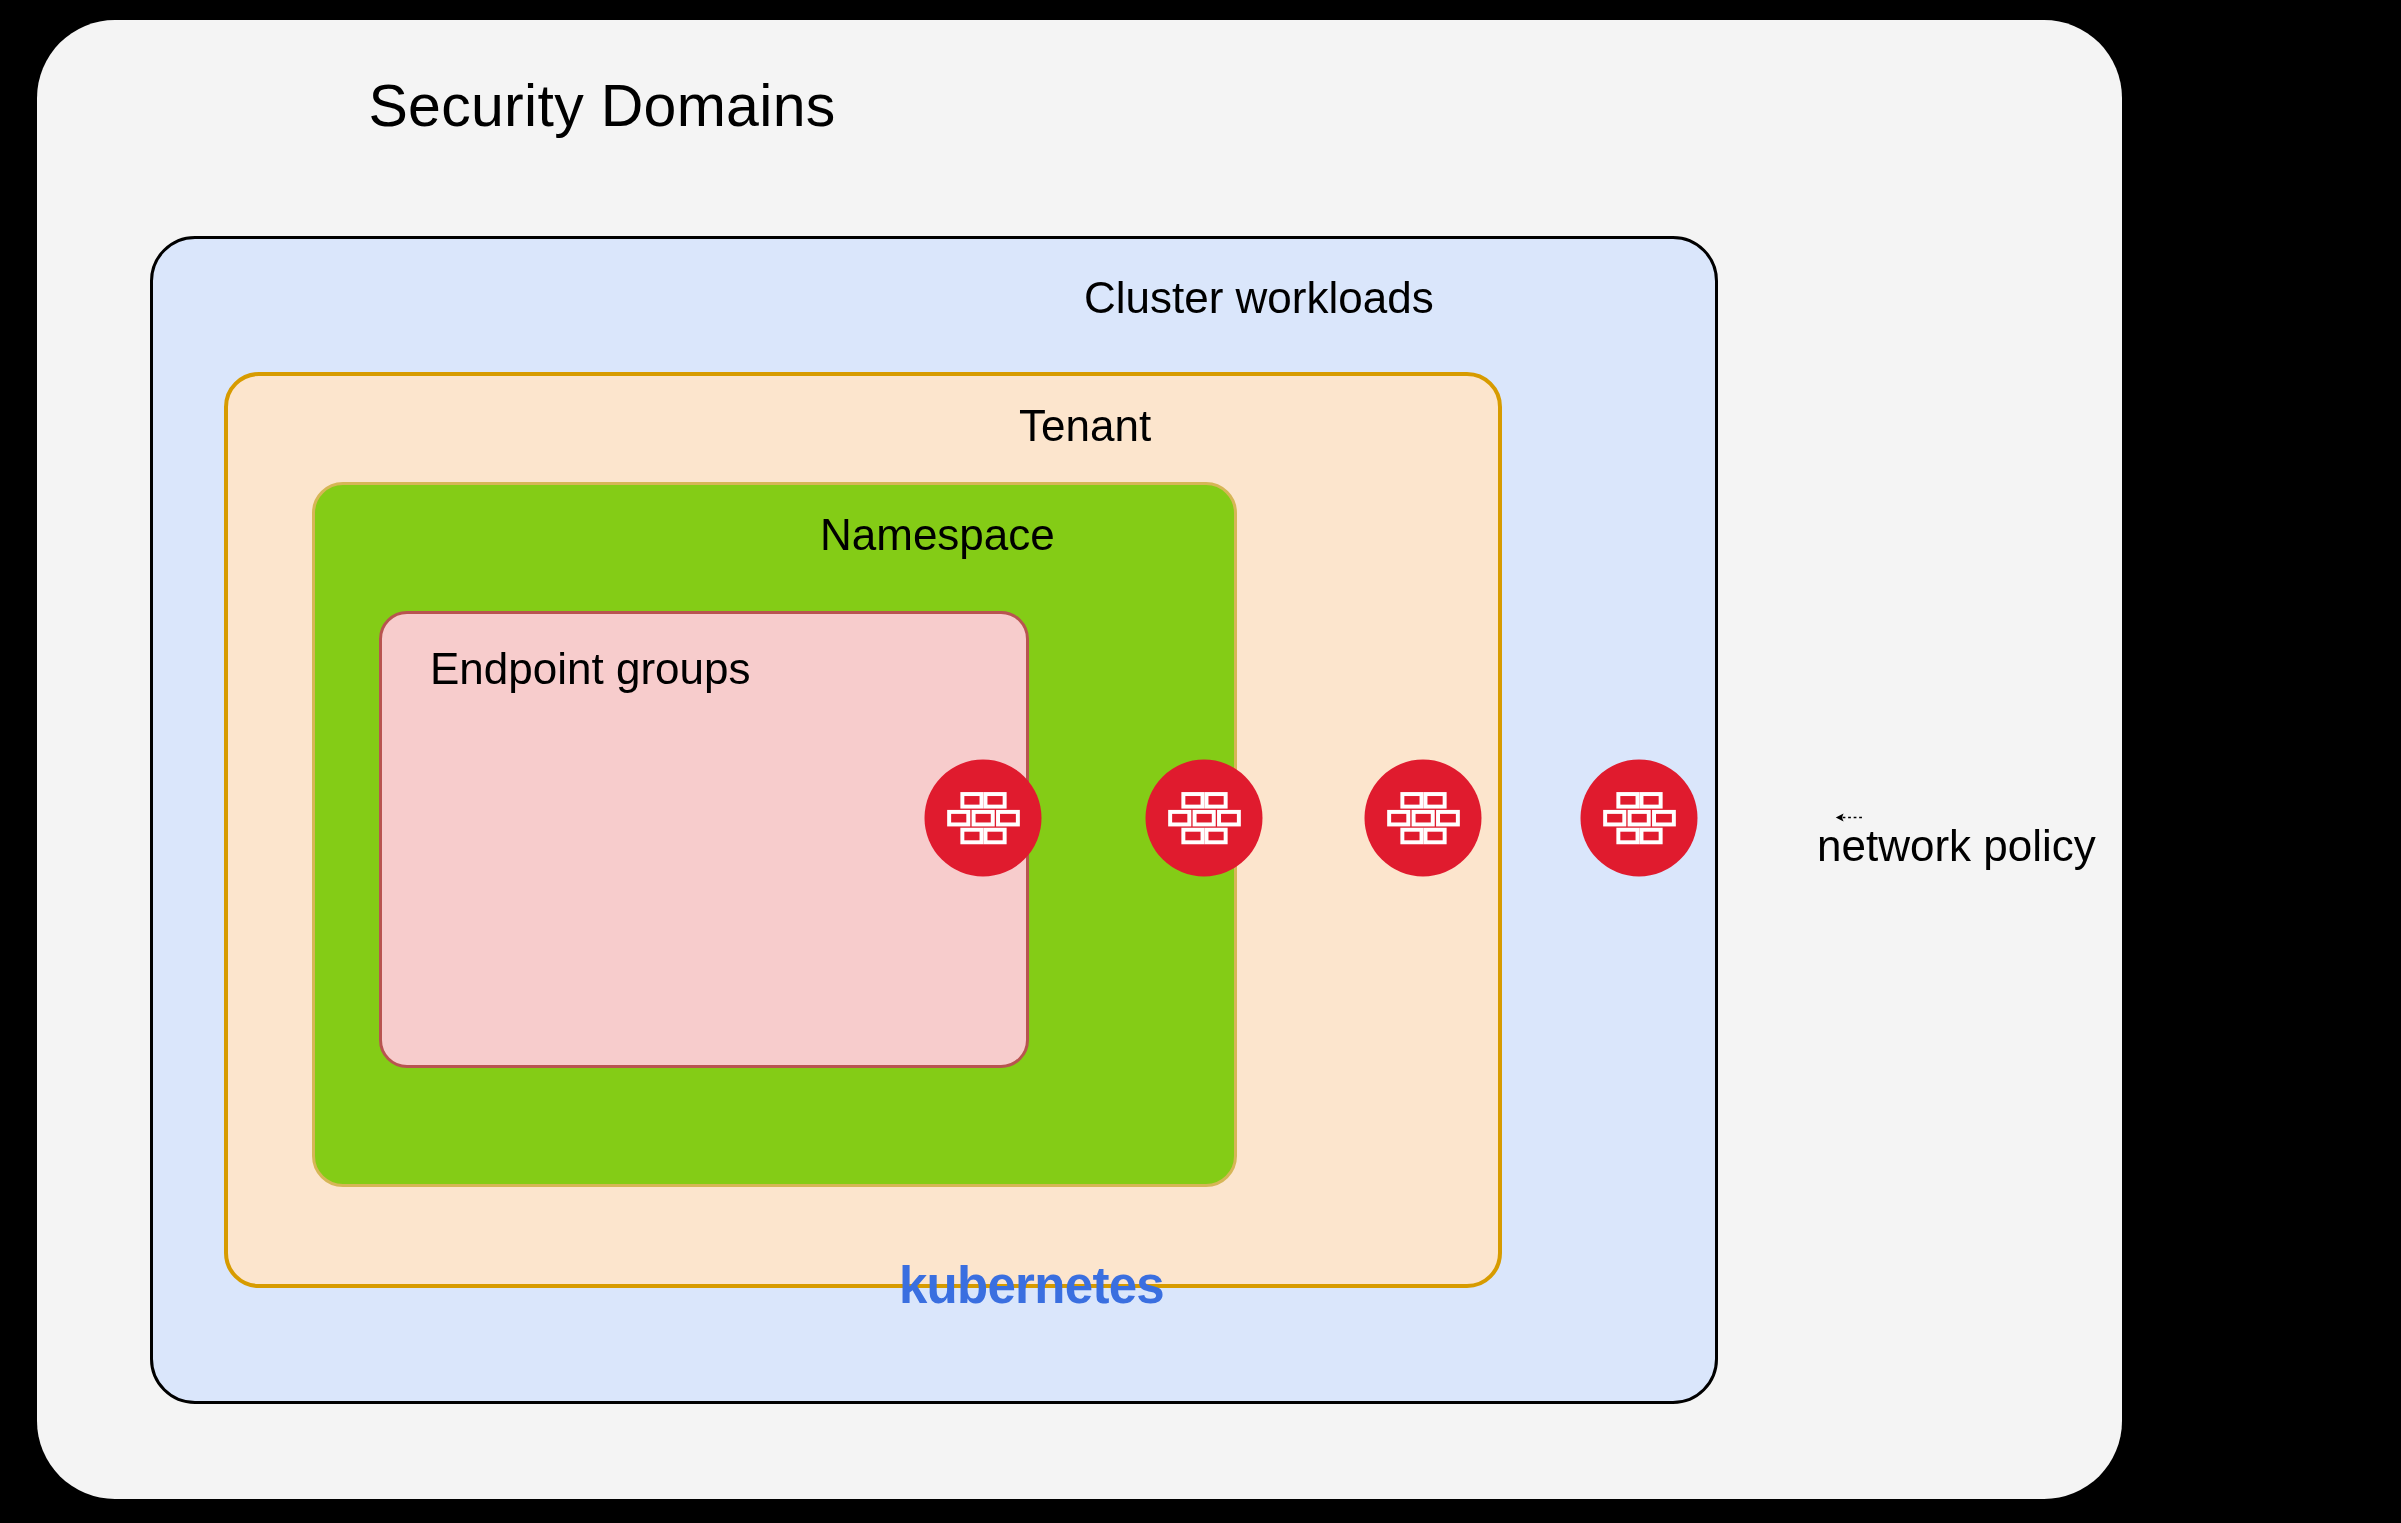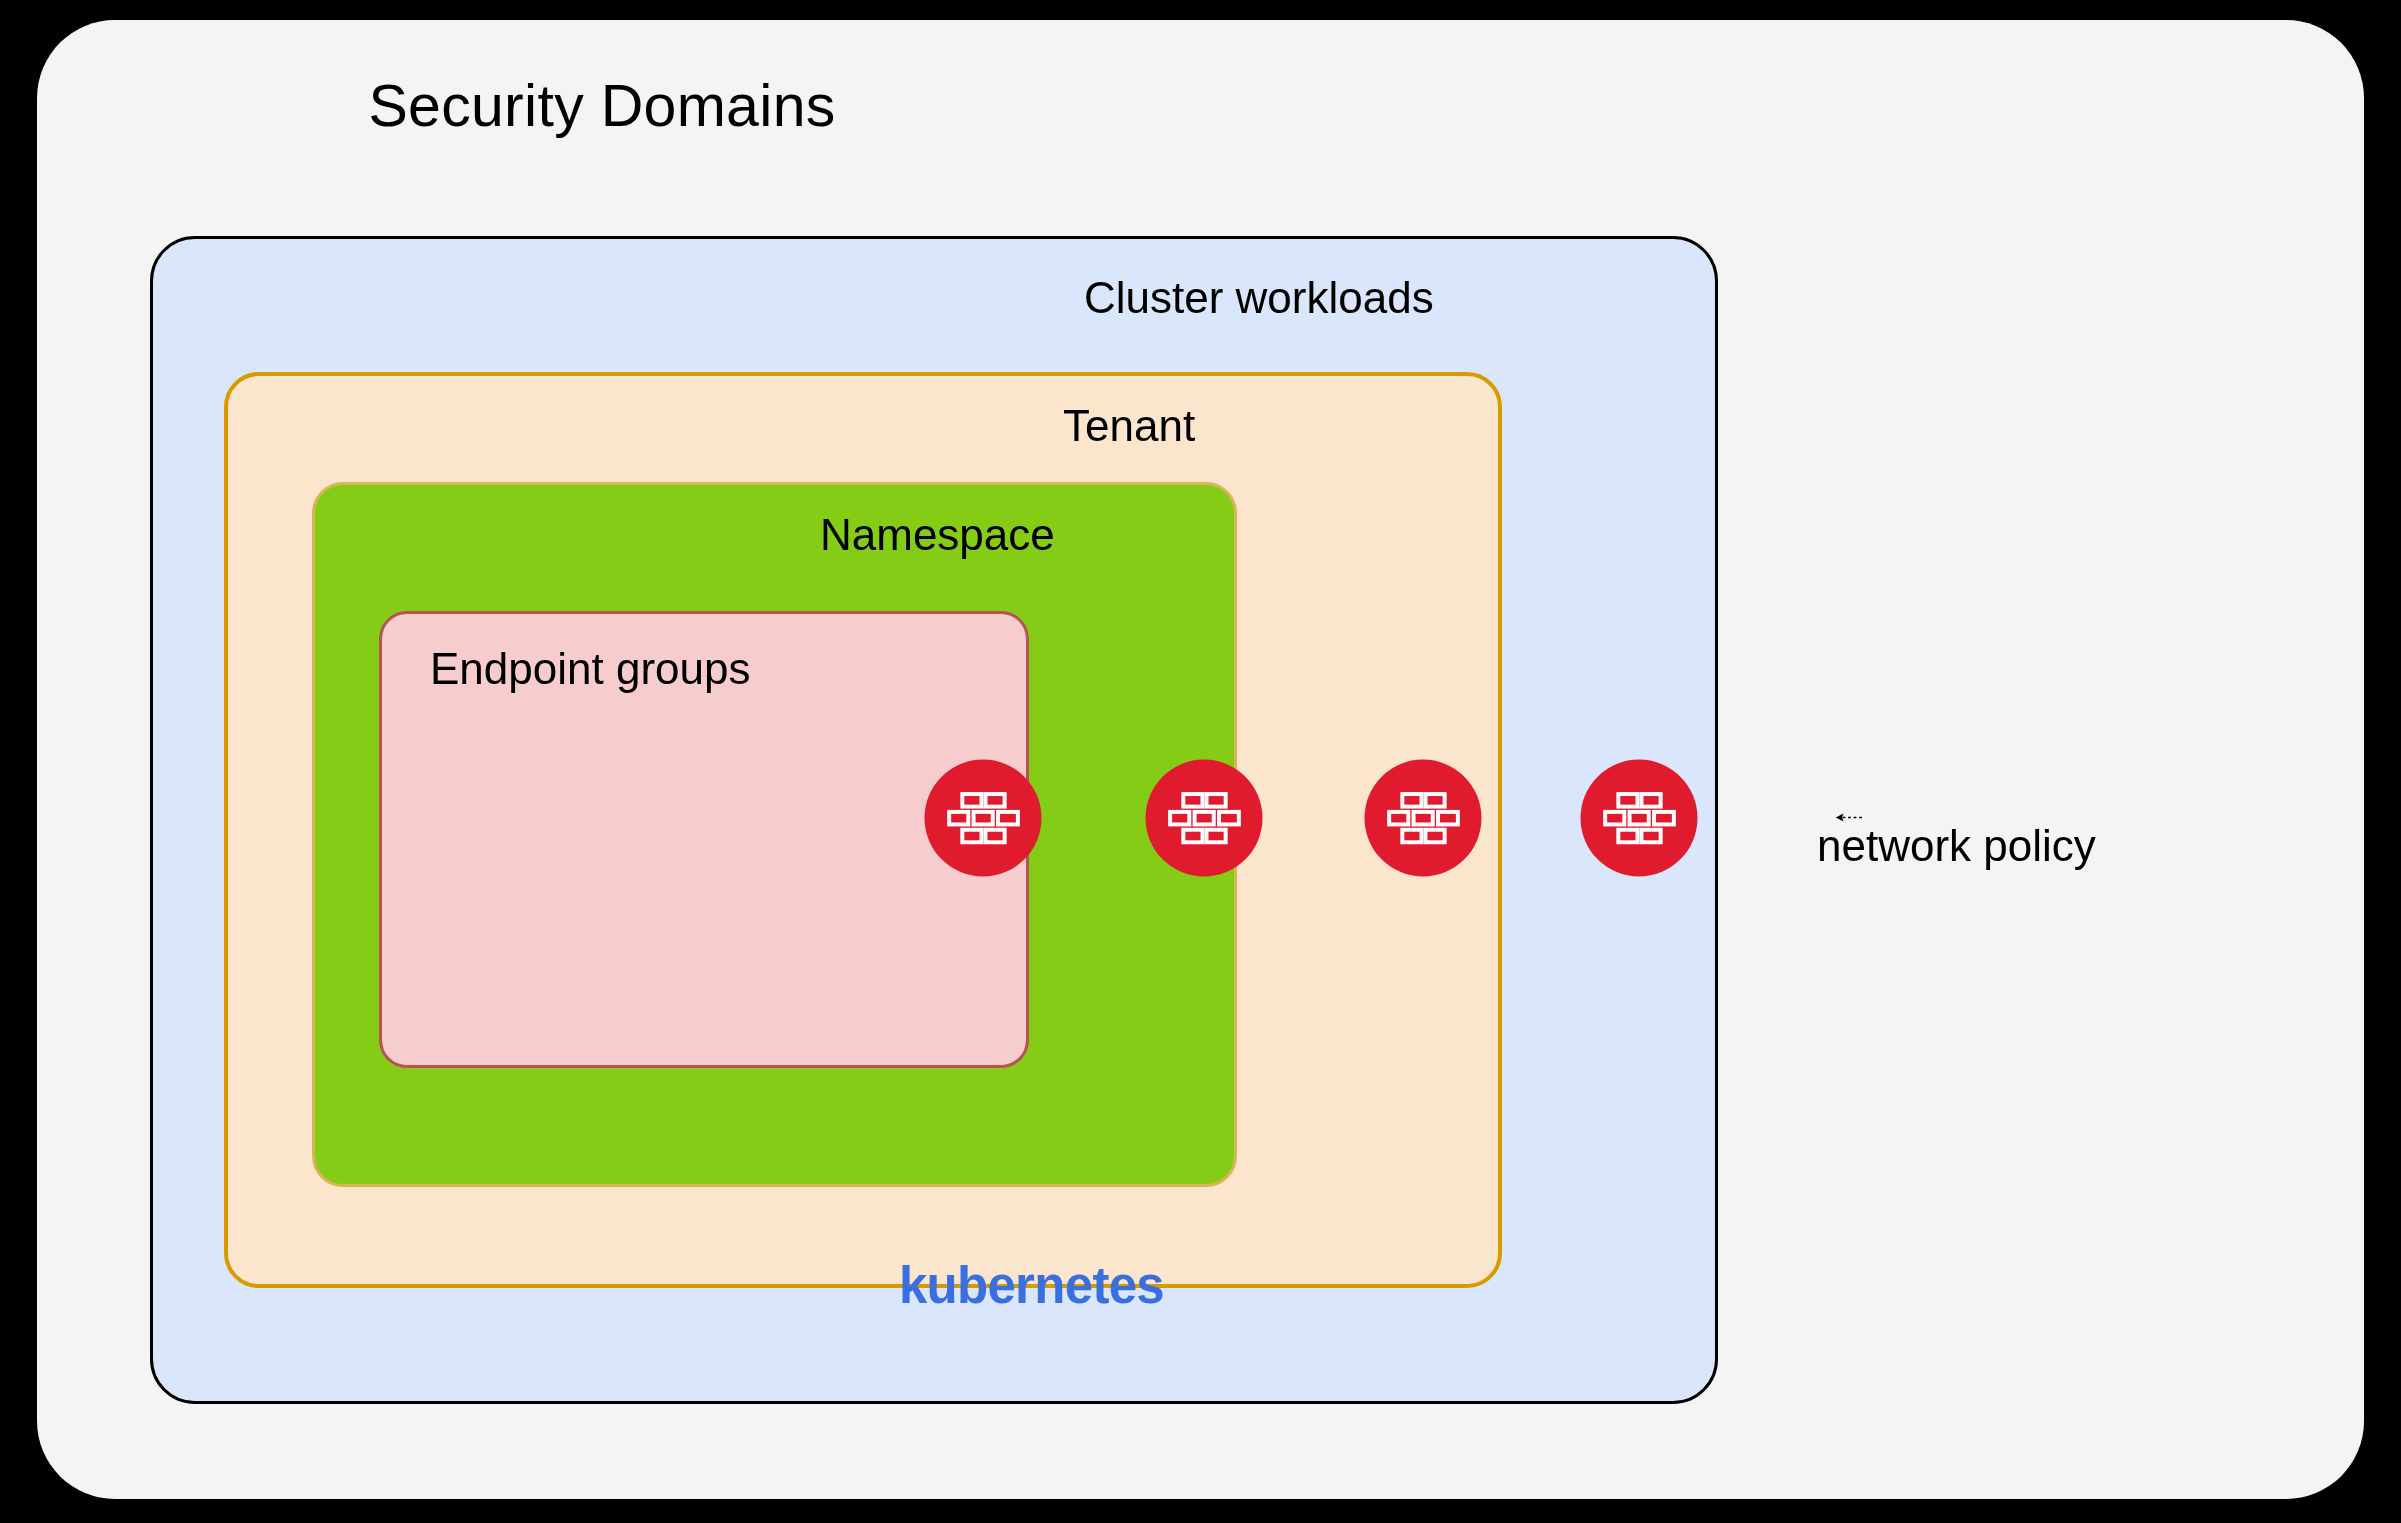--- a/index.html
+++ b/index.html
@@ -18,21 +18,21 @@
     height: 1524px;
     background: #000000;
     overflow: hidden;
   }
 
   
   .outer-panel {
     position: absolute;
     left: 37px;
     top: 20px;
-    width: 2327px;
+    width: 2085px;
     height: 1479px;
     background: #F4F4F4;
     border-radius: 78px;
     box-sizing: border-box;
   }
 
   .diagram-title {
     position: absolute;
     left: 0;
     top: 52px;
@@ -93,21 +93,21 @@
   
   .box-label {
     position: absolute;
     font-size: 44px;
     color: #000000;
     white-space: nowrap;
     line-height: 1;
   }
 
   .label-cluster   { left: 931px; top: 37px; }
-  .label-tenant    { left: 791px; top: 28px; margin-left: 44px; }
+  .label-tenant    { left: 791px; top: 28px; }
   .label-namespace { left: 505px;  top: 28px; }
   .label-endpoint  { left: 48px;   top: 33px; }
 
   
   .k8s-brand {
     position: absolute;
     left: 0;
     top: 1017px;
     width: 1011px;
     text-align: right;

